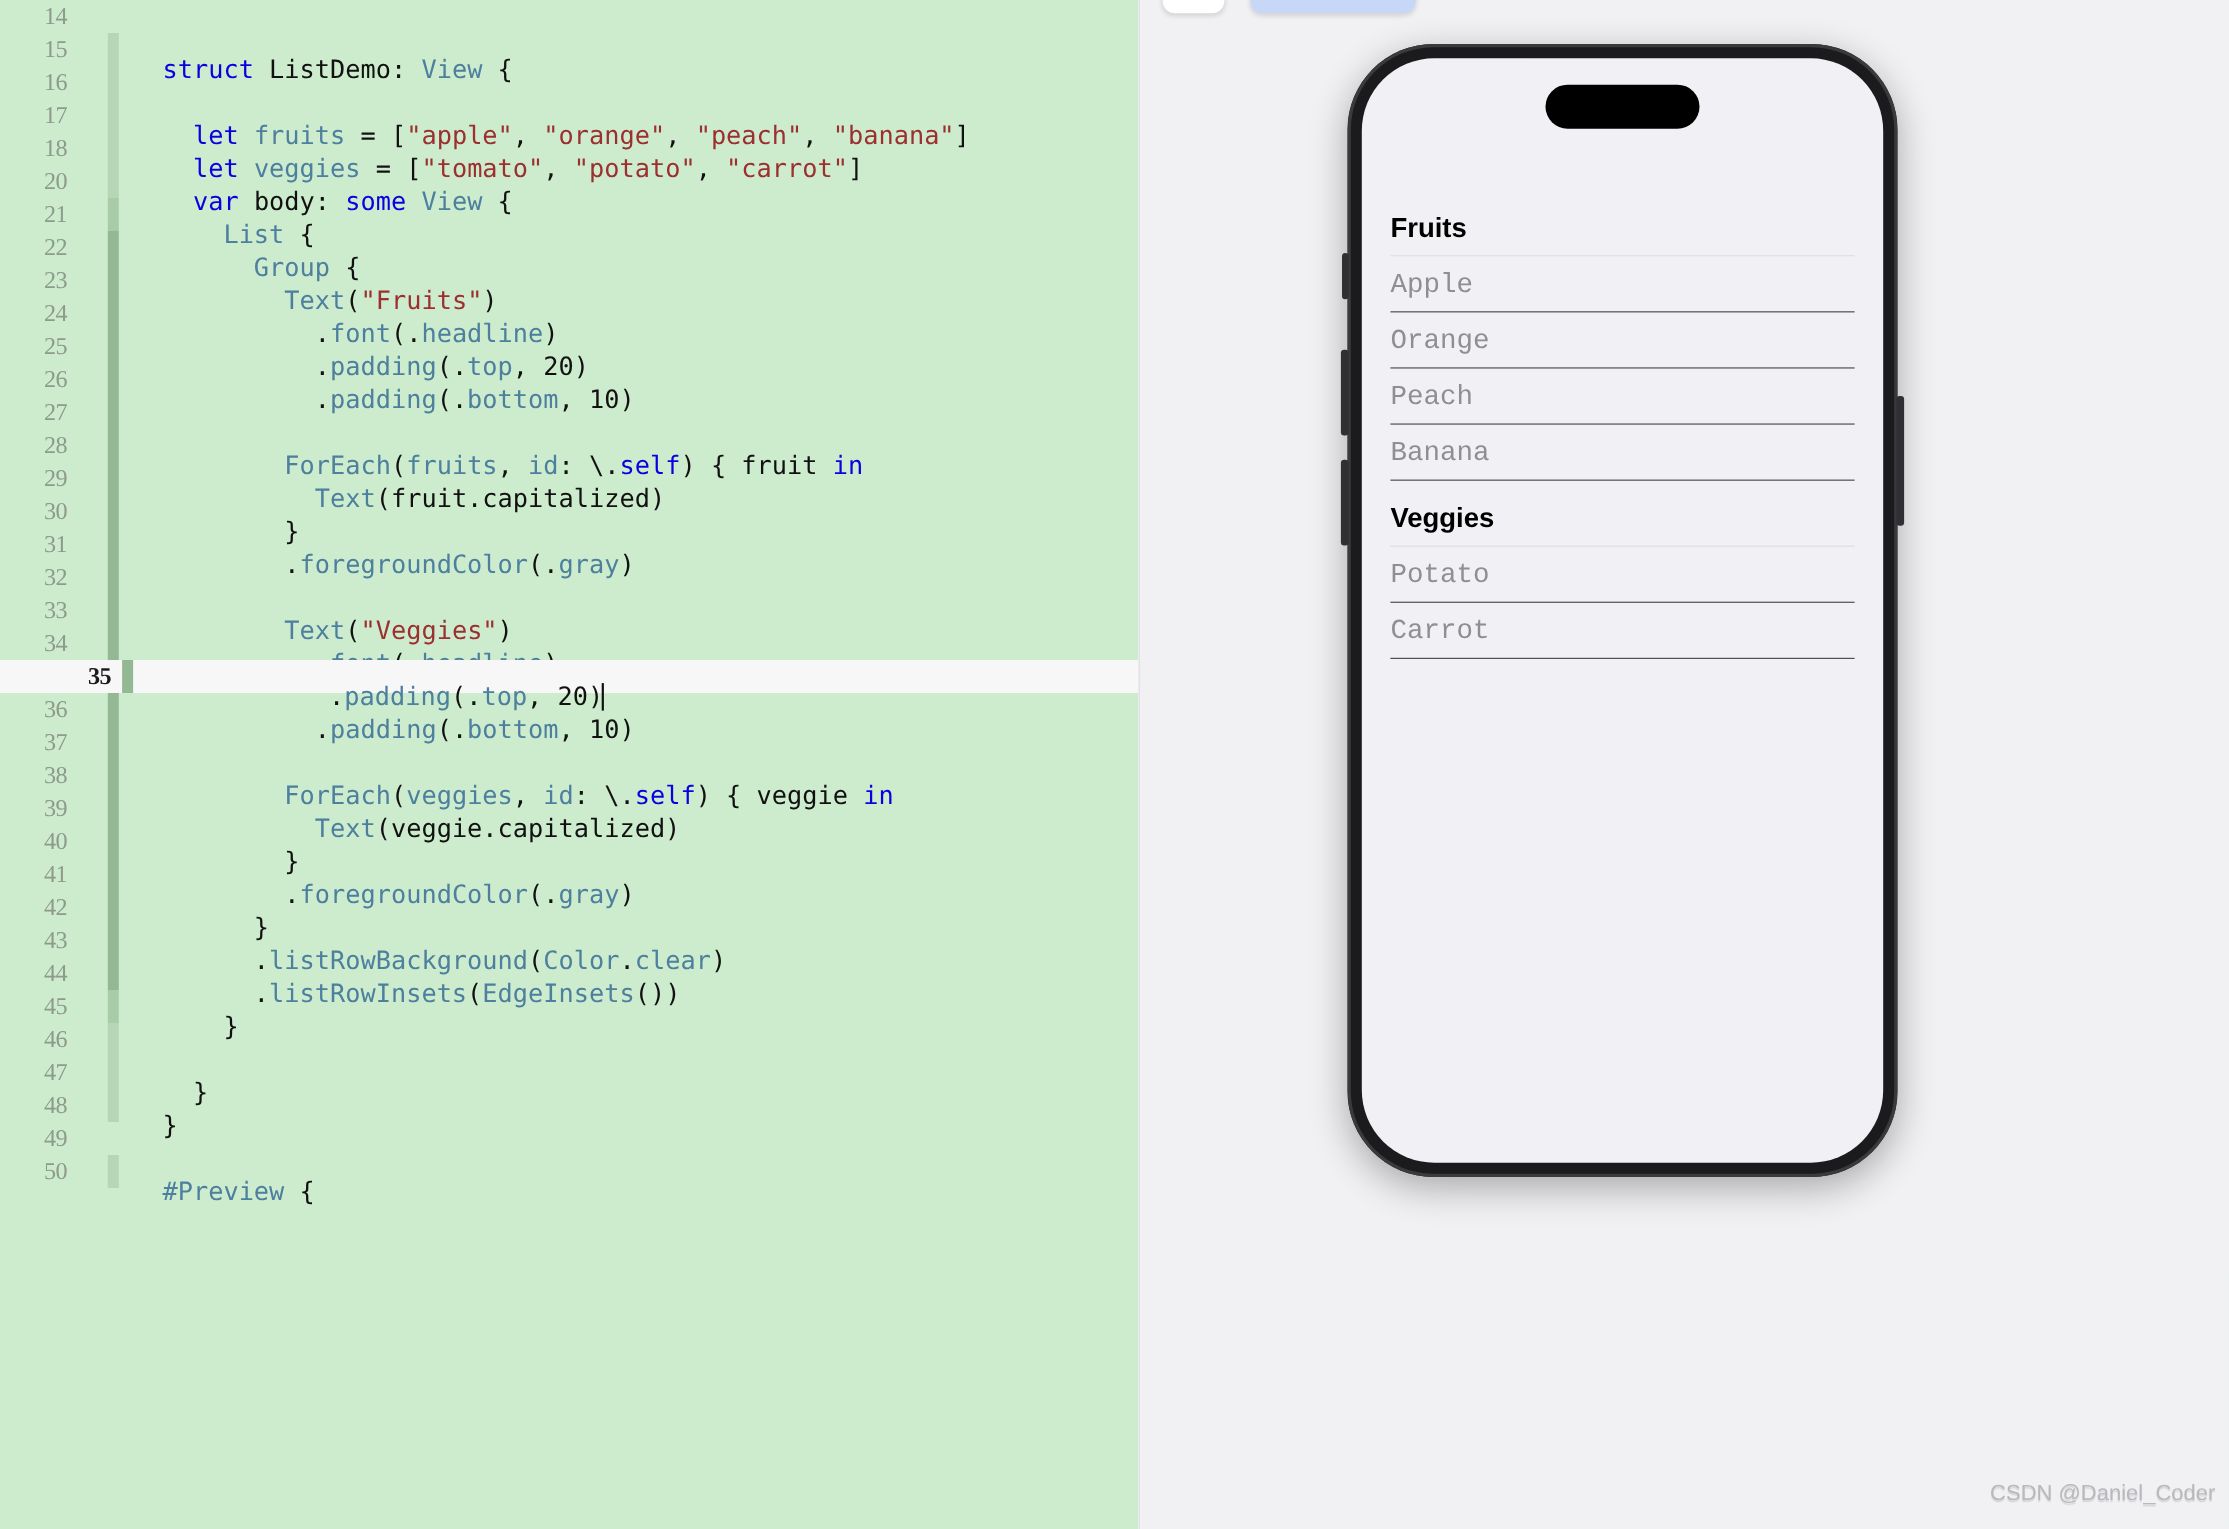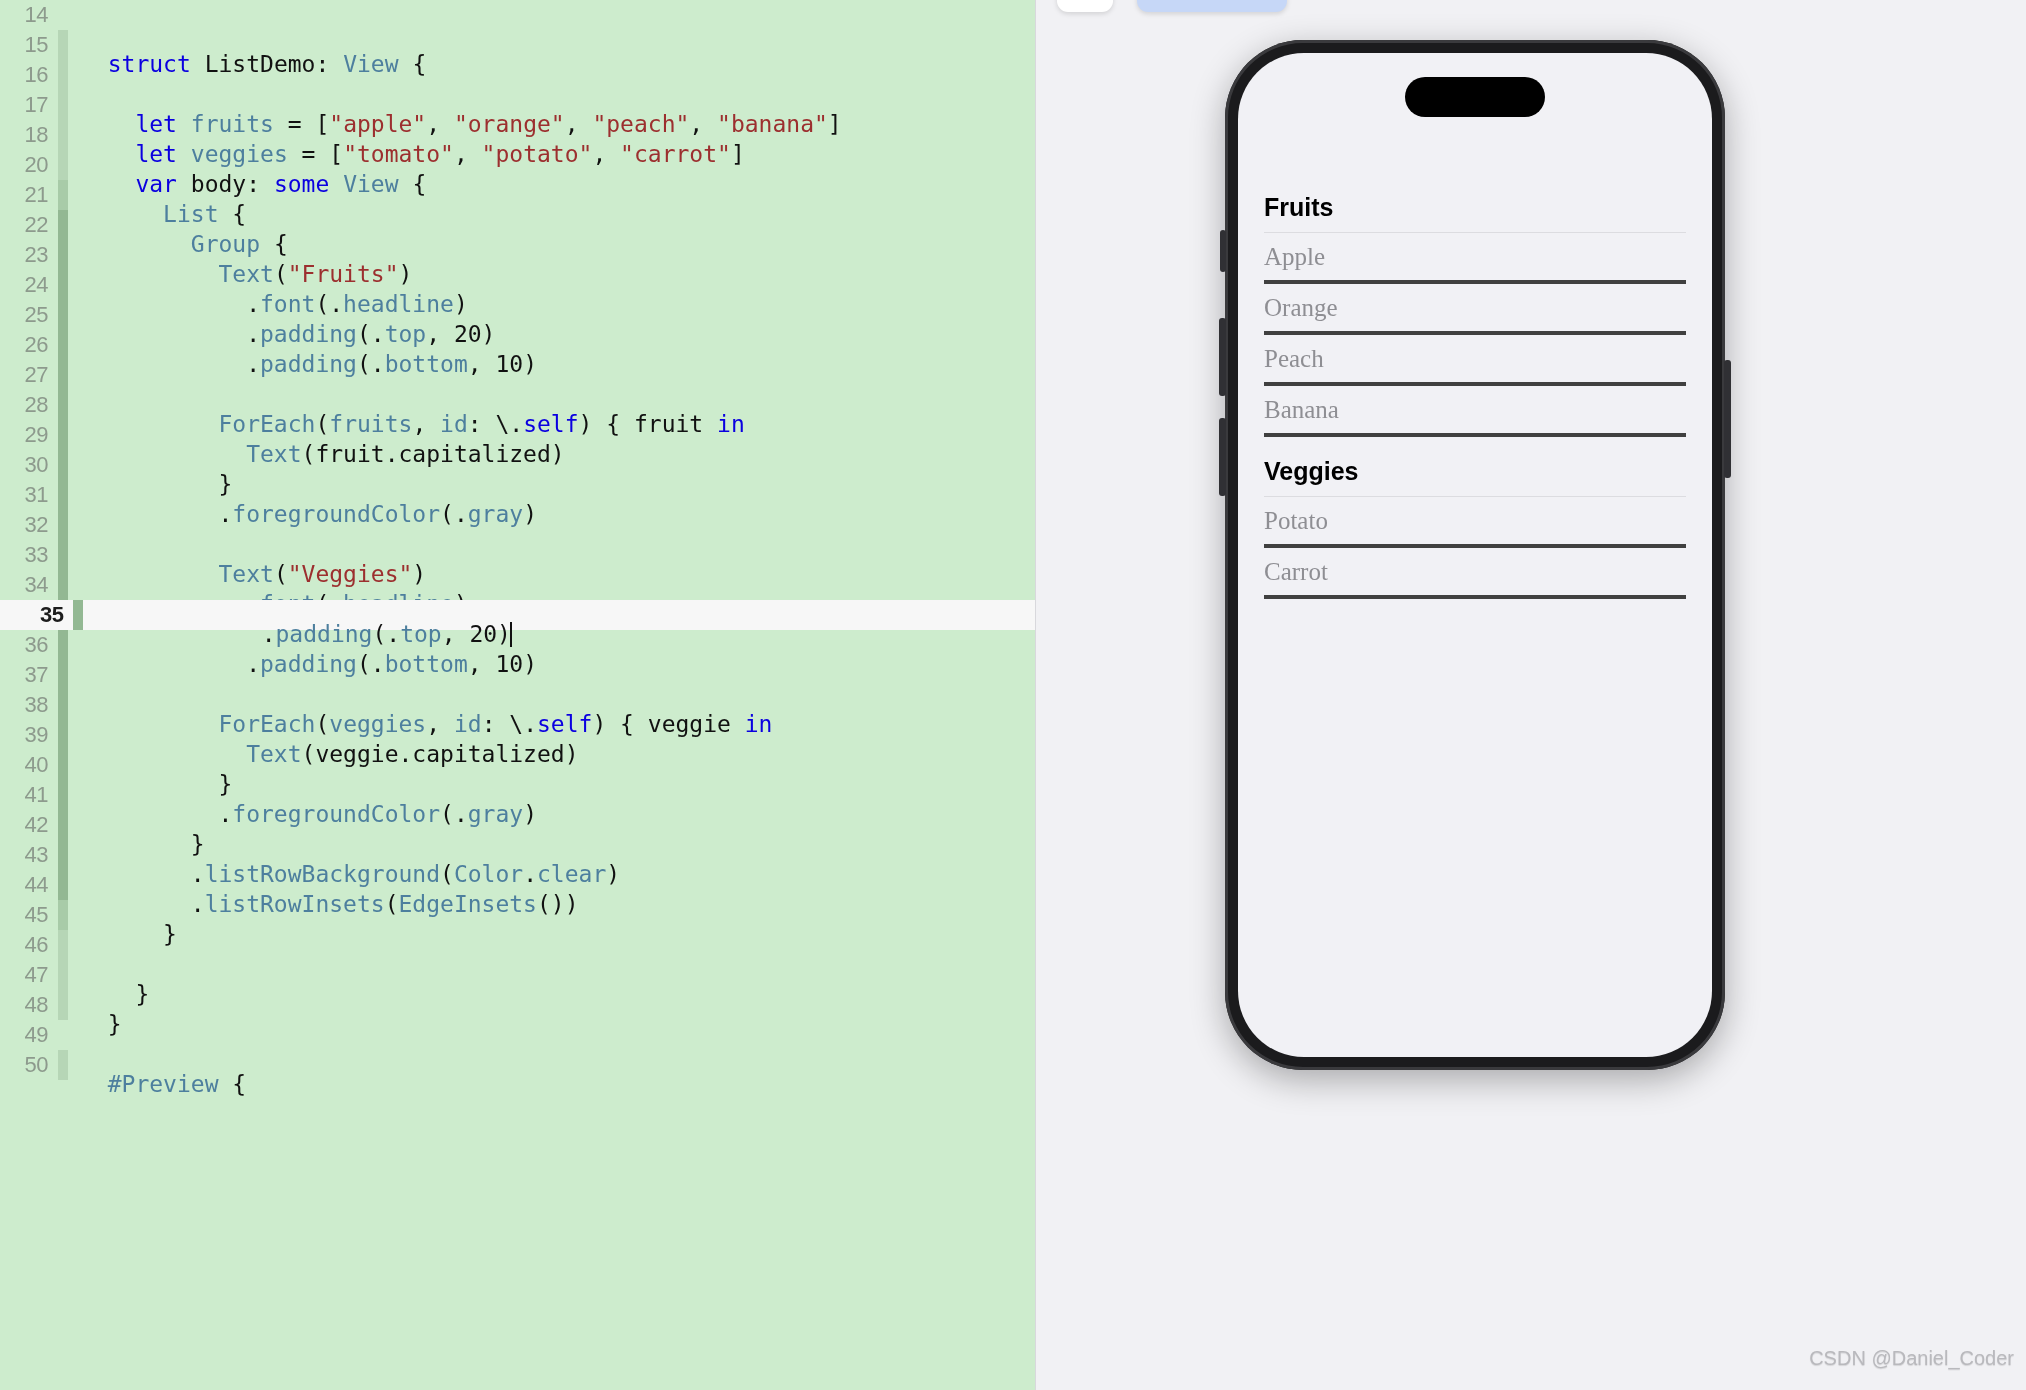--- a/index.html
+++ b/index.html
@@ -38,26 +38,27 @@
     align-items: center;
     height: 30px;
     font-family: "DejaVu Sans Mono", monospace;
     font-size: 23px;
     white-space: pre;
   }
   .code-line.active { background: #f7f7f7; }
 
   .ln {
     flex: 0 0 56px;
-    text-align: right;
+    text-align: left;
     padding-right: 8px;
     color: #8d9a8d;
     font-size: 22px;
-    font-family: Liberation Sans, sans-serif;
+    font-family: Liberation Serif, serif;
     letter-spacing: -0.5px;
+    margin-left: 40px;
   }
   .code-line.active .ln { color: #1c1c1c; font-weight: bold; padding-left: 40px; }
 
   .guide {
     flex: 0 0 14px;
     align-self: stretch;
     position: relative;
   }
   .guide i {
     position: absolute;
@@ -191,27 +192,27 @@
   }
   .section-header {
     font-family: "Liberation Sans", sans-serif;
     font-size: 25px;
     font-weight: bold;
     color: #000000;
     padding-top: 20px;
     padding-bottom: 10px;
   }
   .row {
-    font-family: Liberation Serif, serif;
+    font-family: Liberation Mono, monospace;
     font-size: 25px;
     color: #8e8e93;
     height: 51px;
     display: flex;
     align-items: center;
-    border-bottom: 4px solid #404040;
+    border-bottom: 1px solid #404040;
   }
   .section-header + .row,
   .section-header { border-top: 0; }
   .hdr-rule { border-bottom: 1px solid #dcdce0; }
 
   
   #watermark {
     position: absolute;
     right: 12px;
     bottom: 20px;

